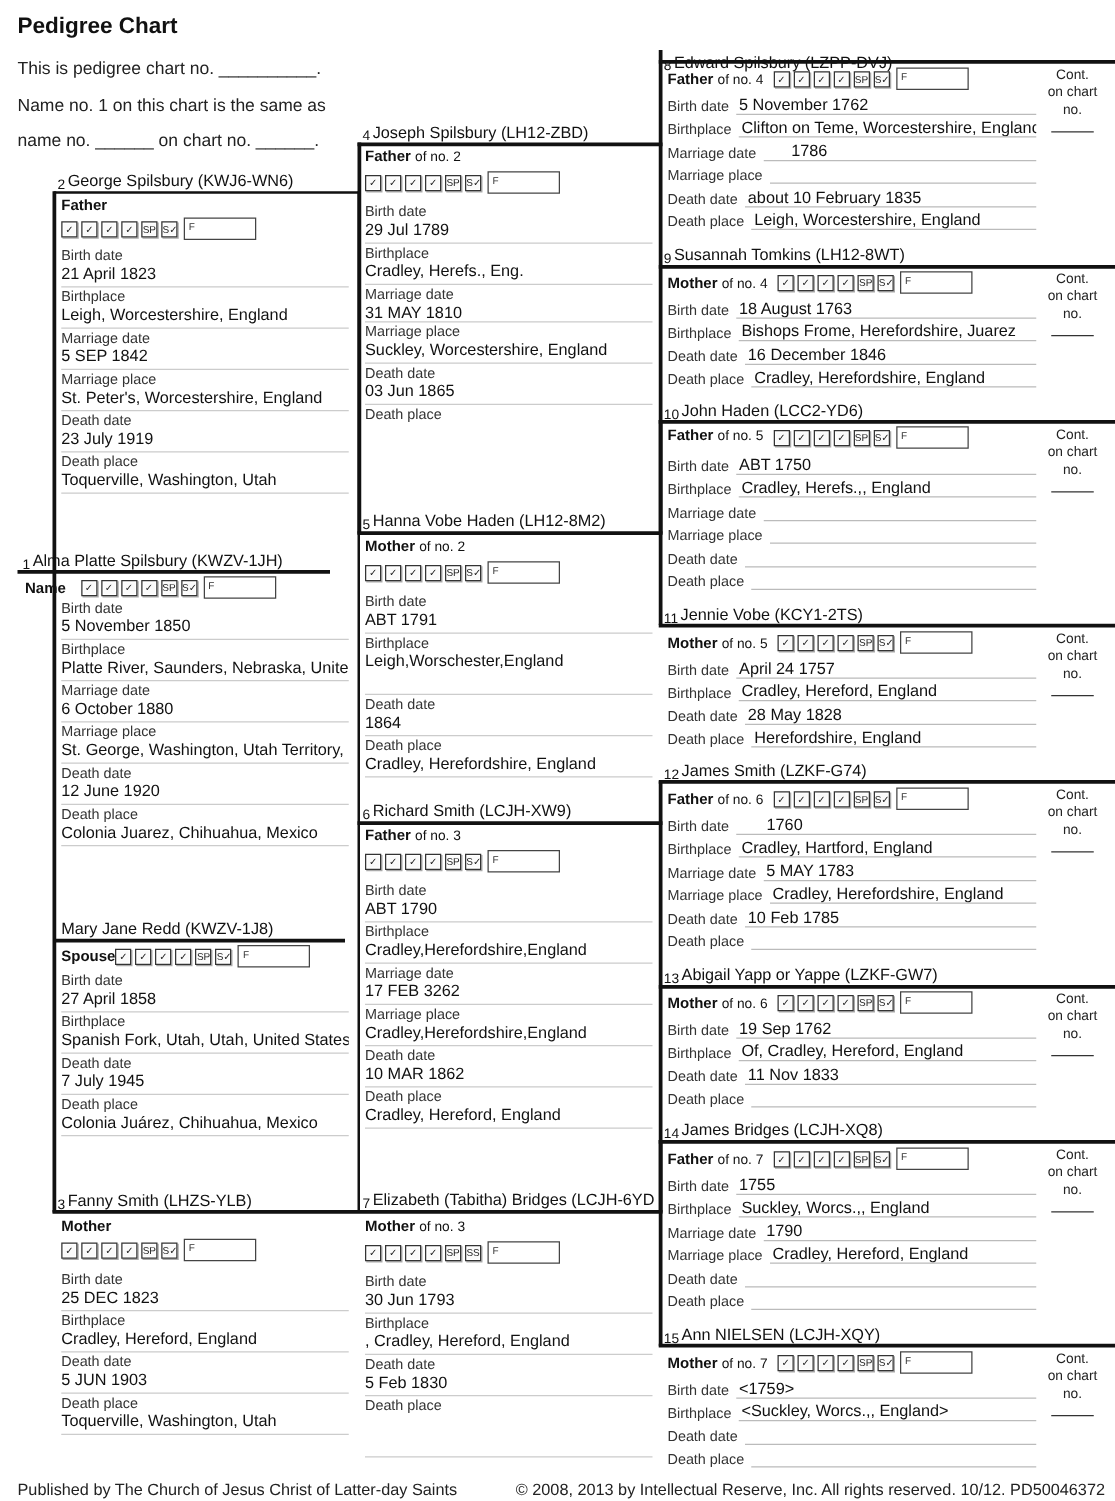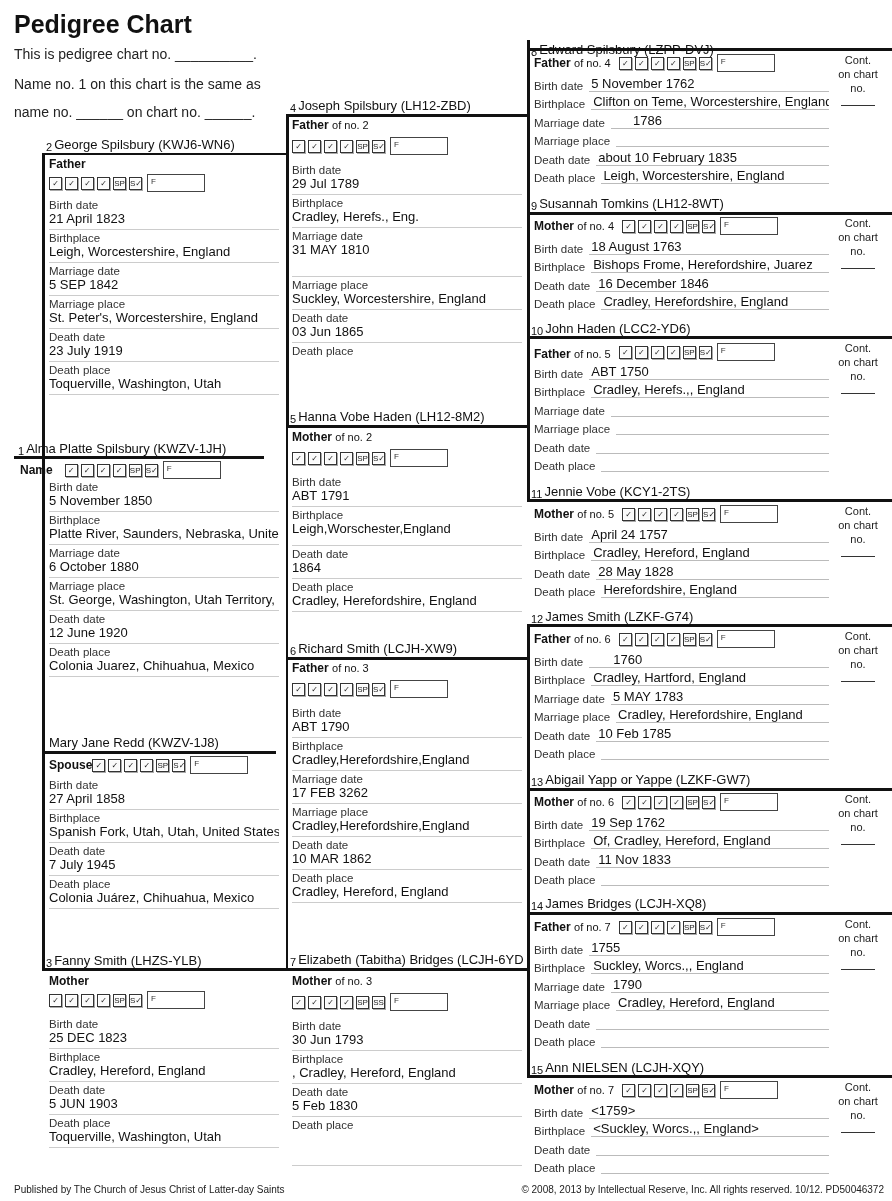--- a/index.html
+++ b/index.html
@@ -1,20 +1,20 @@
 <!DOCTYPE html>
 <html><head>
 <meta charset="utf-8">
 <style>
   * { box-sizing: border-box; margin: 0; padding: 0; }
   html, body { width: 892px; height: 1201px; background: #fff; overflow: hidden; }
   body { position: relative; font-family: "Liberation Sans", sans-serif; color: #111; }
   .abs { position: absolute; }
 
-  .title { left: 14px; top: 10px; font-size: 25px; font-weight: bold; }
+  .title { left: 14px; top: 10px; font-size: 18px; font-weight: bold; }
   .intro { left: 14px; font-size: 14px; color: #222; }
 
   .head-name { font-size: 13px; color: #111; white-space: nowrap; }
   .head-name .num { font-size: 11px; vertical-align: -2px; margin-right: 2px; }
 
   .vline { background: #111; width: 3px; }
   .hline { background: #111; height: 3px; }
 
   .role { font-size: 12px; font-weight: bold; }
   .role .of { font-weight: normal; font-size: 11px; }
@@ -27,21 +27,21 @@
   .fld-value { font-size: 13px; color: #111; white-space: nowrap; overflow: hidden; }
   .fld-sep { border-bottom: 1px solid #ccc; }
 
   .rrow { display: flex; align-items: flex-end; height: 18.5px; }
   .rrow .fld-label { white-space: nowrap; margin-right: 6px; }
   .rrow .line { flex: 1; border-bottom: 1px solid #bbb; font-size: 13px; white-space: nowrap; overflow: hidden; line-height: 15px; padding-left: 2px; }
 
   .cont { font-size: 11px; text-align: center; color: #222; line-height: 14px; width: 40px; }
   .cont .blank { border-bottom: 1px solid #333; width: 34px; margin: 10px auto 0; }
 
-  .footer { font-size: 10px; color: #222; top: 1184px; }
+  .footer { font-size: 13px; color: #222; top: 1184px; }
 </style>
 </head>
 <body>
 
 <div class="abs title">Pedigree Chart</div>
 <div class="abs intro" style="top:46px">This is pedigree chart no. __________.</div>
 <div class="abs intro" style="top:76px">Name no. 1 on this chart is the same as</div>
 <div class="abs intro" style="top:104px">name no. ______ on chart no. ______.</div>
 
 <div class="abs head-name" style="left:46px;top:137px"><span class="num">2</span><span>George Spilsbury (KWJ6-WN6)</span></div>
@@ -166,21 +166,21 @@
       <span class="cb">✓</span>
       <span class="cb">SP</span>
       <span class="cb">S✓</span>
       <span class="fbox">F</span>
   </div>
   <div class="fld-label" style="margin-top:9px">Birth date</div>
   <div class="fld-value fld-sep" style="padding-bottom:3px">29 Jul 1789</div>
   <div class="fld-label" style="margin-top:2px">Birthplace</div>
   <div class="fld-value fld-sep" style="padding-bottom:3px">Cradley, Herefs., Eng.</div>
   <div class="fld-label" style="margin-top:2px">Marriage date</div>
-  <div class="fld-value fld-sep" style="padding-bottom:19px">31 MAY 1810</div>
+  <div class="fld-value fld-sep" style="padding-bottom:0">31 MAY 1810</div>
   <div class="fld-label" style="margin-top:2px">Marriage place</div>
   <div class="fld-value fld-sep" style="padding-bottom:3px">Suckley, Worcestershire, England</div>
   <div class="fld-label" style="margin-top:2px">Death date</div>
   <div class="fld-value fld-sep" style="padding-bottom:3px">03 Jun 1865</div>
   <div class="fld-label" style="margin-top:2px">Death place</div>
   <div class="fld-value" style="height:17px"></div>
 </div>
 
 <div class="abs head-name" style="left:290px;top:409px"><span class="num">5</span><span>Hanna Vobe Haden (LH12-8M2)</span></div>
 <div class="abs" style="left:292px;top:430px;width:230px">
@@ -190,21 +190,21 @@
       <span class="cb">✓</span>
       <span class="cb">✓</span>
       <span class="cb">✓</span>
       <span class="cb">SP</span>
       <span class="cb">S✓</span>
       <span class="fbox">F</span>
   </div>
   <div class="fld-label" style="margin-top:9px">Birth date</div>
   <div class="fld-value fld-sep" style="padding-bottom:3px">ABT 1791</div>
   <div class="fld-label" style="margin-top:2px">Birthplace</div>
-  <div class="fld-value fld-sep" style="padding-bottom:9px">Leigh,Worschester,England</div>
+  <div class="fld-value fld-sep" style="padding-bottom:19px">Leigh,Worschester,England</div>
   <div class="fld-label" style="margin-top:2px">Death date</div>
   <div class="fld-value fld-sep" style="padding-bottom:3px">1864</div>
   <div class="fld-label" style="margin-top:2px">Death place</div>
   <div class="fld-value fld-sep" style="padding-bottom:3px">Cradley, Herefordshire, England</div>
 </div>
 
 <div class="abs head-name" style="left:290px;top:641px"><span class="num">6</span><span>Richard Smith (LCJH-XW9)</span></div>
 <div class="abs hline" style="left:286px;top:657px;width:244px"></div>
 <div class="abs vline" style="left:527px;top:625px;height:345px"></div>
 <div class="abs" style="left:292px;top:661px;width:230px">
@@ -327,21 +327,21 @@
       <span class="line">Cradley, Herefordshire, England</span>
     </div>
 </div>
 <div class="abs cont" style="left:838px;top:216px"><span>Cont. on chart no.</span><div class="blank"></div></div>
 
 <div class="abs head-name" style="left:531px;top:321px"><span class="num">10</span><span>John Haden (LCC2-YD6)</span></div>
 <div class="abs hline" style="left:527px;top:336px;width:365px"></div>
 <div class="abs vline" style="left:527px;top:336px;height:164px"></div>
 <div class="abs hline" style="left:527px;top:499px;width:365px"></div>
 <div class="abs" style="left:534px;top:341px;width:295px">
-  <div style="display:flex;align-items:flex-end;gap:8px;height:20px">
+  <div style="display:flex;align-items:flex-start;gap:8px;height:20px">
     <span class="role"><span>Father</span> <span class="of">of no. 5</span></span>
     <div class="boxes">
       <span class="cb">✓</span>
         <span class="cb">✓</span>
         <span class="cb">✓</span>
         <span class="cb">✓</span>
         <span class="cb">SP</span>
         <span class="cb">S✓</span>
         <span class="fbox">F</span>
     </div>

